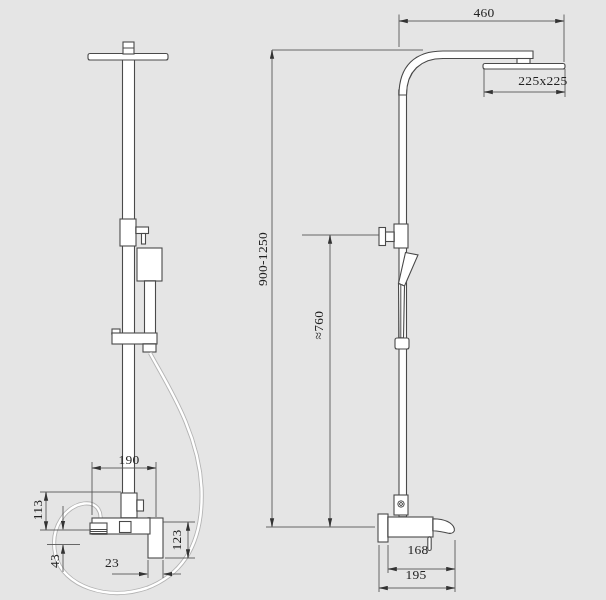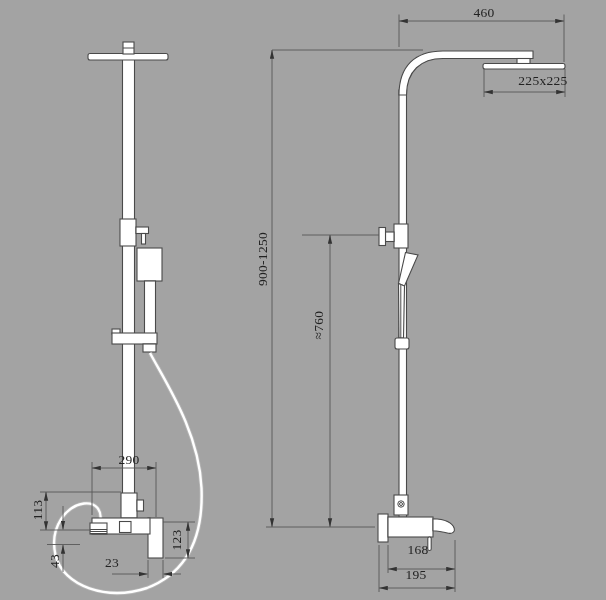--- a/index.html
+++ b/index.html
@@ -1,17 +1,17 @@
 <!DOCTYPE html>
 <html><head>
 <meta charset="utf-8">
 <style>
   html,body{margin:0;padding:0;background:#fff;}
   .canvas{
-    position:relative;width:606px;height:600px;background:#a3a3a3;overflow:hidden;
+    position:relative;width:606px;height:600px;background:#e5e5e5;overflow:hidden;
     font-family:"Liberation Serif", serif;
   }
   .canvas svg{position:absolute;left:0;top:0;}
   .lbl{
     position:absolute;font-size:13.5px;line-height:14px;height:14px;
     color:#222;text-align:center;white-space:nowrap;letter-spacing:.3px;
   }
   .rot{transform:rotate(-90deg);transform-origin:center center;}
   .outline{fill:#fff;stroke:#4a4a4a;stroke-width:1.1;}
   .thin{fill:none;stroke:#4a4a4a;stroke-width:1;}
@@ -157,21 +157,21 @@
       <line class="dim" x1="163" y1="560" x2="163" y2="578"></line>
       <line class="dim" x1="112" y1="574" x2="147.5" y2="574" marker-end="url(#arr)"></line>
       <line class="dim" x1="181" y1="574" x2="163.5" y2="574" marker-end="url(#arr)"></line>
     </g>
   </svg>
 
   <div class="lbl" style="left:462px;top:6px;width:44px;">460</div>
   <div class="lbl" style="left:487px;top:74px;width:64px;margin-left:24px;">225x225</div>
   <div class="lbl rot" style="left:228px;top:252px;width:70px;">900-1250</div>
   <div class="lbl rot" style="left:296px;top:318px;width:46px;">≈760</div>
-  <div class="lbl" style="left:107px;top:453px;width:44px;">290</div>
+  <div class="lbl" style="left:107px;top:453px;width:44px;">190</div>
   <div class="lbl rot" style="left:23px;top:503px;width:30px;">113</div>
   <div class="lbl rot" style="left:42px;top:554px;width:26px;">43</div>
   <div class="lbl" style="left:97px;top:556px;width:30px;">23</div>
   <div class="lbl rot" style="left:162px;top:533px;width:30px;">123</div>
   <div class="lbl" style="left:400px;top:543px;width:36px;">168</div>
   <div class="lbl" style="left:398px;top:568px;width:36px;">195</div>
 
 </div>
 
 </body></html>

